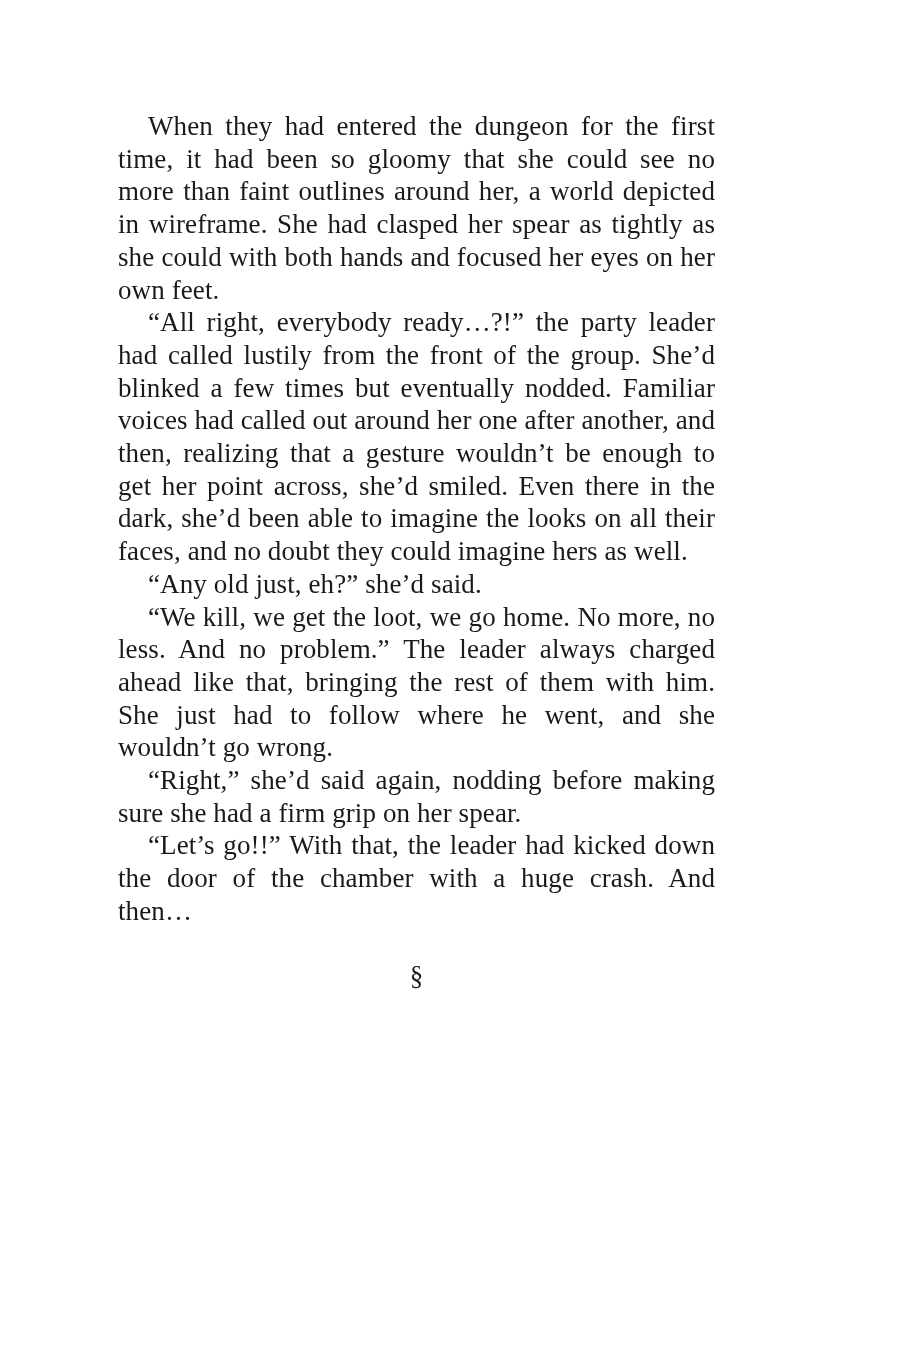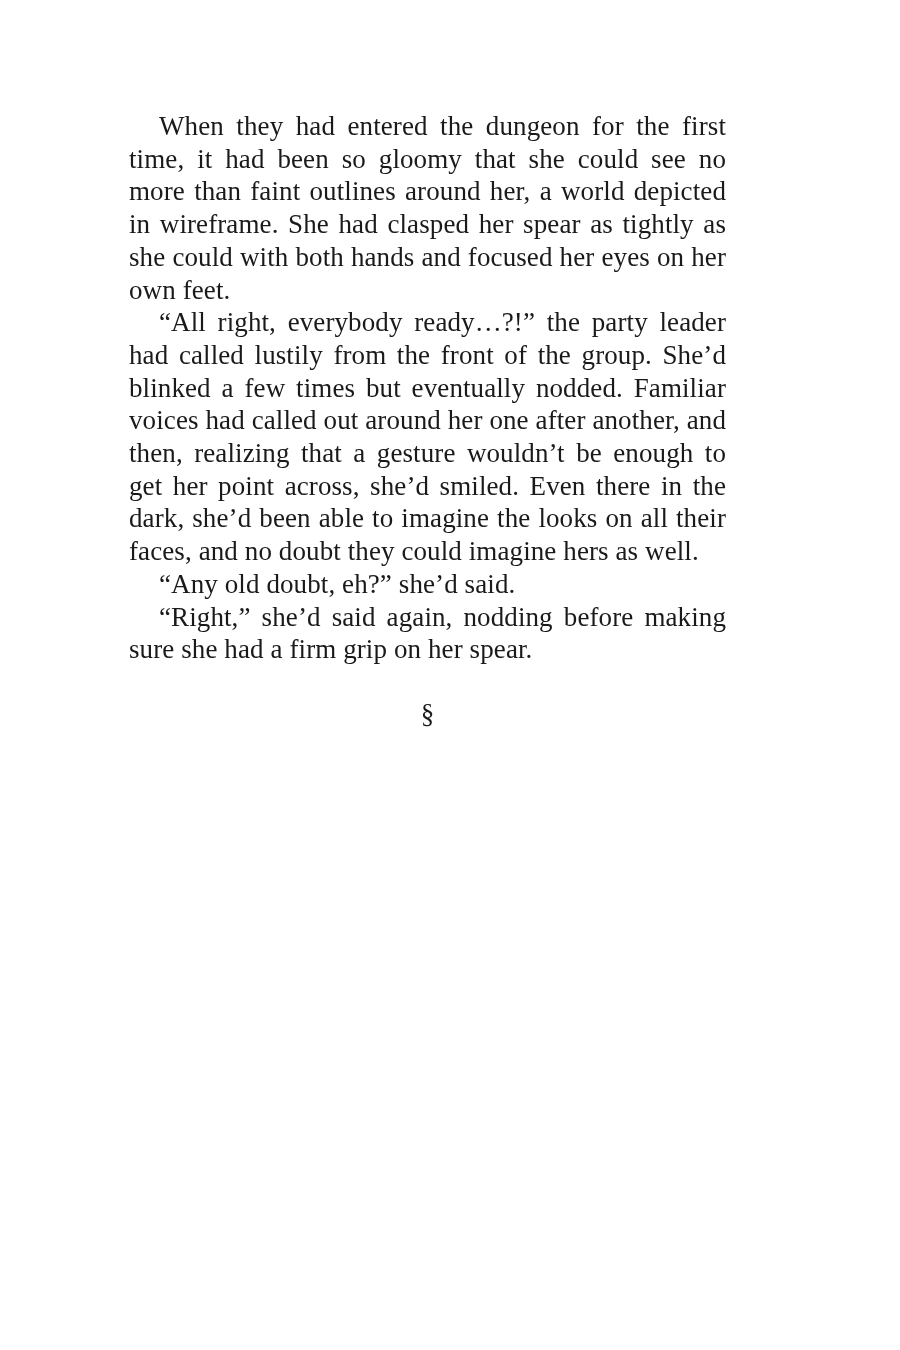--- a/index.html
+++ b/index.html
@@ -12,21 +12,21 @@
     width: 900px;
     height: 1350px;
     background: #ffffff;
     overflow: hidden;
     font-family: "Liberation Serif", "DejaVu Serif", serif;
   }
   .page-text {
     box-sizing: border-box;
     position: absolute;
     top: 0;
-    left: 11px;
+    left: 0;
     width: 837px;
     height: 1350px;
     padding: 110px 122px 0 118px;
   }
   .para {
     margin: 0;
     font-size: 27px;
     line-height: 32.7px;
     color: #1a1a1a;
     text-align: justify;
@@ -44,17 +44,19 @@
   .para.hanging { text-indent: -12px; }
   .para em { font-style: italic; }
 </style>
 </head>
 <body>
 
 <div class="page">
   <div class="page-text" style="color: rgb(26, 26, 26);">
       <p class="para indent"><span>When they had entered the dungeon for the first time, it had been so gloomy that she could see no more than faint outlines around her, a world depicted in wireframe. She had clasped her spear as tightly as she could with both hands and focused her eyes on her own feet.</span></p>
       <p class="para indent"><span>“All right, everybody ready…?!” the party leader had called lustily from the front of the group. She’d blinked a few times but eventually nodded. Familiar voices had called out around her one after another, and then, realizing that a gesture wouldn’t be enough to get her point across, she’d smiled. Even there in the dark, she’d been able to imagine the looks on all their faces, and no doubt they could imagine hers as well.</span></p>
-      <p class="para indent"><span>“Any old doubt, eh?” she’d said.</span></p>
+      <p class="para indent"><span>“Any old just, eh?” she’d said.</span></p>
+      <p class="para indent"><span>“We kill, we get the loot, we go home. No more, no less. And no problem.” The leader always charged ahead like that, bringing the rest of them with him. She just had to follow where he went, and she wouldn’t go wrong.</span></p>
       <p class="para indent"><span>“Right,” she’d said again, nodding before making sure she had a firm grip on her spear.</span></p>
+      <p class="para indent"><span>“Let’s go!!” With that, the leader had kicked down the door of the chamber with a huge crash. And then…</span></p>
       <p class="para divider"><span>§</span></p>
     </div>
 </div>
 
 </body></html>

